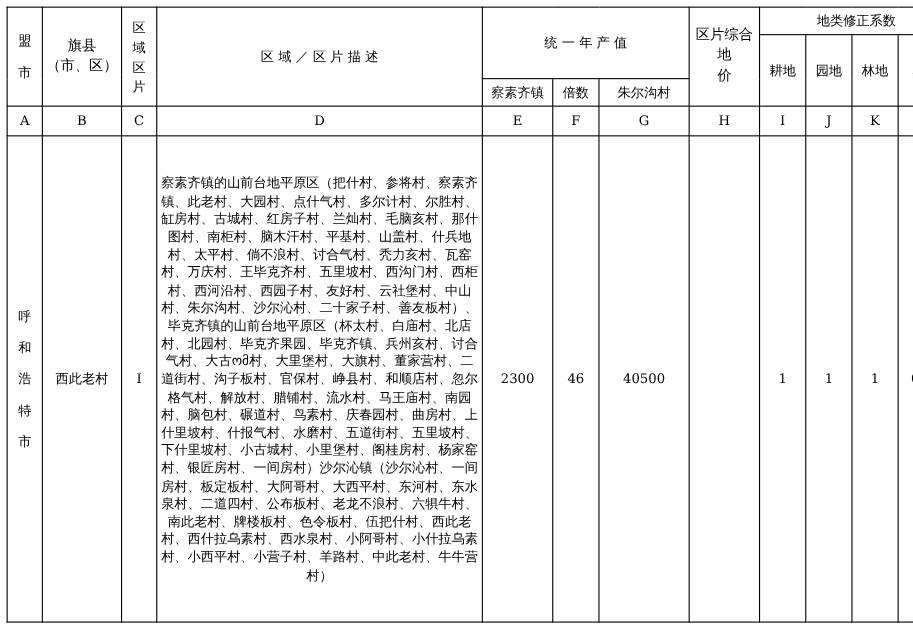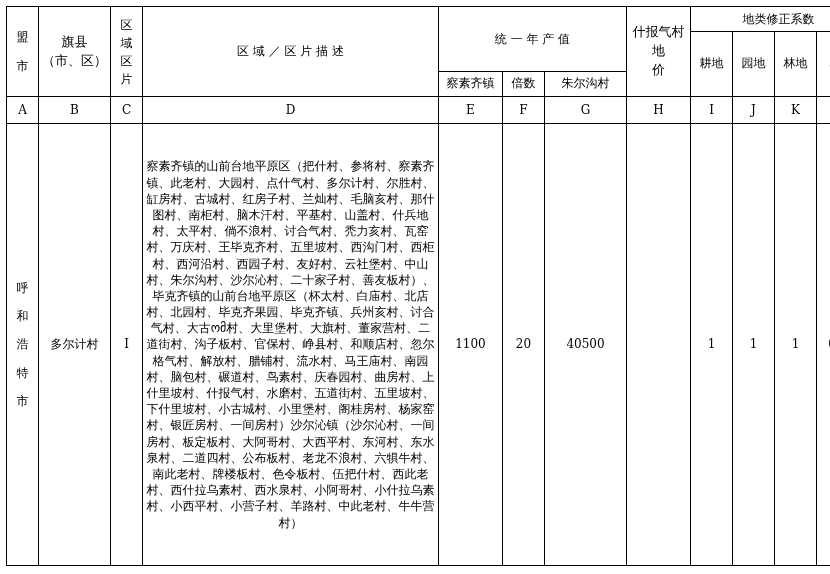--- a/index.html
+++ b/index.html
@@ -50,21 +50,20 @@
   .c-i  { width: 42px; }
   .c-j  { width: 42px; }
   .c-k  { width: 42px; }
   .c-l  { width: 50px; }
 
   .hdr {
     font-size: 13px;
   }
   .hdr-sub {
     font-size: 12.5px;
-    font-family: Liberation Mono, monospace;
   }
   .letter-row td {
     height: 22px;
     font-size: 12px;
     font-family: "DejaVu Serif", "Liberation Serif", serif;
   }
   
   .vtext {
     display: inline-block;
     line-height: 1.5;
@@ -137,21 +136,21 @@
             <span>区</span>
             <span>域</span>
             <span>区</span>
             <span>片</span>
           </span>
         </td>
         <td rowspan="3" class="hdr">区 域 ／ 区 片 描 述</td>
         <td colspan="3" rowspan="2" class="hdr">统 一 年 产 值</td>
         <td rowspan="3" class="hdr">
           <span class="title-two-line">
-            <span style="display:block">什报气村</span>
+            <span style="display:block">区片综合</span>
             <span style="display:block">地</span>
             <span style="display:block">价</span>
           </span>
         </td>
         <td colspan="4" class="hdr">地类修正系数</td>
       </tr>
 
       <tr>
         <td rowspan="2" class="hdr-sub">耕地</td>
         <td rowspan="2" class="hdr-sub">园地</td>
@@ -183,25 +182,25 @@
       <tr class="body-row">
         <td>
           <span class="vtext v-wide">
             <span>呼</span>
             <span>和</span>
             <span>浩</span>
             <span>特</span>
             <span>市</span>
           </span>
         </td>
-        <td>多尔计村</td>
+        <td>西此老村</td>
         <td class="num-cell">Ⅰ</td>
         <td class="desc-cell">察素齐镇的山前台地平原区（把什村、参将村、察素齐镇、此老村、大园村、点什气村、多尔计村、尔胜村、缸房村、古城村、红房子村、兰灿村、毛脑亥村、那什图村、南柜村、脑木汗村、平基村、山盖村、什兵地村、太平村、倘不浪村、讨合气村、秃力亥村、瓦窑村、万庆村、王毕克齐村、五里坡村、西沟门村、西柜村、西河沿村、西园子村、友好村、云社堡村、中山村、朱尔沟村、沙尔沁村、二十家子村、善友板村）、毕克齐镇的山前台地平原区（杯太村、白庙村、北店村、北园村、毕克齐果园、毕克齐镇、兵州亥村、讨合气村、大古ომ村、大里堡村、大旗村、董家营村、二道街村、沟子板村、官保村、峥县村、和顺店村、忽尔格气村、解放村、腊铺村、流水村、马王庙村、南园村、脑包村、碾道村、鸟素村、庆春园村、曲房村、上什里坡村、什报气村、水磨村、五道街村、五里坡村、下什里坡村、小古城村、小里堡村、阁桂房村、杨家窑村、银匠房村、一间房村）沙尔沁镇（沙尔沁村、一间房村、板定板村、大阿哥村、大西平村、东河村、东水泉村、二道四村、公布板村、老龙不浪村、六犋牛村、南此老村、牌楼板村、色令板村、伍把什村、西此老村、西什拉乌素村、西水泉村、小阿哥村、小什拉乌素村、小西平村、小营子村、羊路村、中此老村、牛牛营村）</td>
-        <td class="num-cell">1100</td>
-        <td class="num-cell">20</td>
+        <td class="num-cell">2300</td>
+        <td class="num-cell">46</td>
         <td class="num-cell">40500</td>
         <td class="num-cell"></td>
         <td class="num-cell">1</td>
         <td class="num-cell">1</td>
         <td class="num-cell">1</td>
         <td class="num-cell">0.81</td>
       </tr>
     </tbody>
   </table>
 </div>

